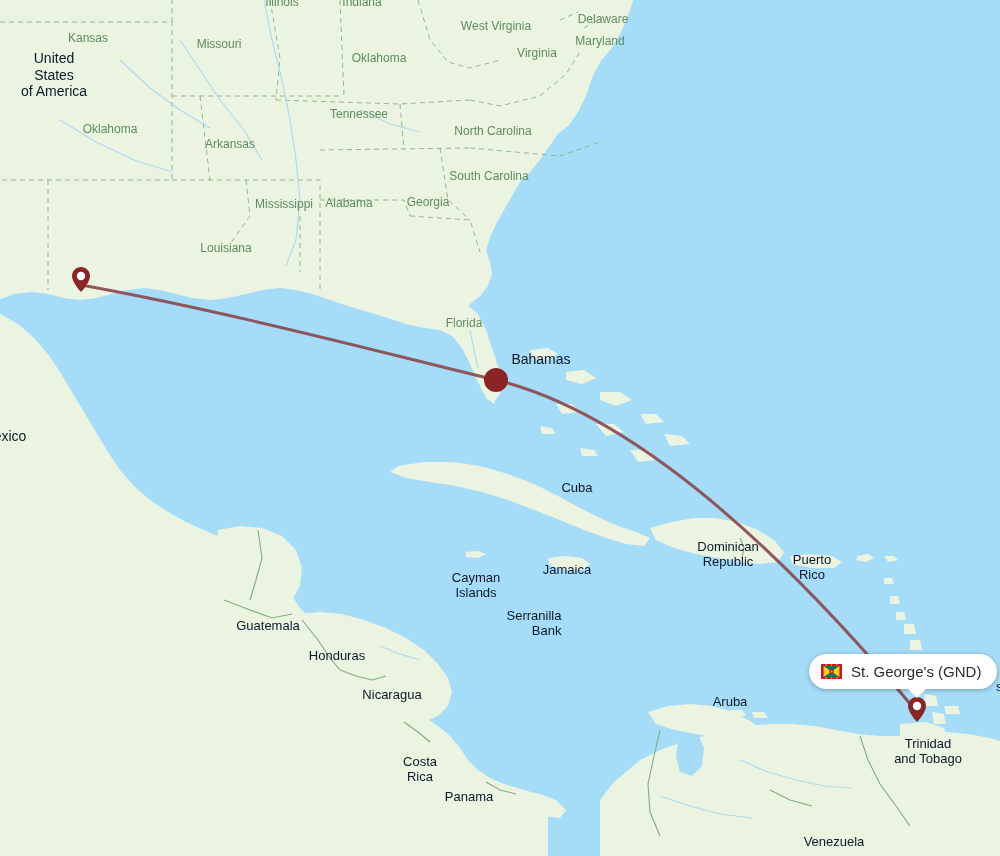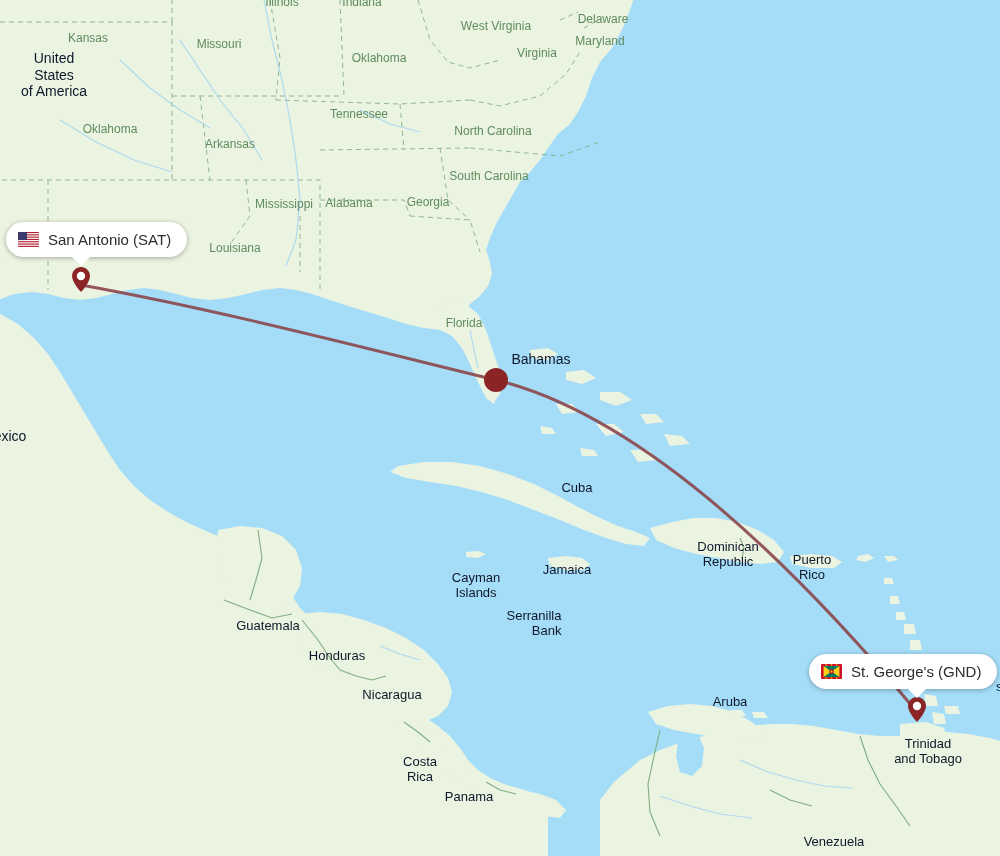--- a/index.html
+++ b/index.html
@@ -262,53 +262,36 @@
       <div class="lbl lbl-state" style="left: 359px; top: 114px;">Tennessee</div>
       <div class="lbl lbl-state" style="left: 496px; top: 26px;">West Virginia</div>
       <div class="lbl lbl-state" style="left: 537px; top: 53px;">Virginia</div>
       <div class="lbl lbl-state" style="left: 603px; top: 19px;">Delaware</div>
       <div class="lbl lbl-state" style="left: 600px; top: 41px;">Maryland</div>
       <div class="lbl lbl-state" style="left: 493px; top: 131px;">North Carolina</div>
       <div class="lbl lbl-state" style="left: 489px; top: 176px;">South Carolina</div>
       <div class="lbl lbl-state" style="left: 428px; top: 202px;">Georgia</div>
       <div class="lbl lbl-state" style="left: 349px; top: 203px;">Alabama</div>
       <div class="lbl lbl-state" style="left: 284px; top: 204px;">Mississippi</div>
-      <div class="lbl lbl-state" style="left: 235px; top: 248px;">Louisiana</div>
+      <div class="lbl lbl-state" style="left: 226px; top: 248px;">Louisiana</div>
       <div class="lbl lbl-state" style="left: 464px; top: 323px;">Florida</div>
     </div>
 
   <div class="dot" id="waypoint" style="left: 496px; top: 380px;"></div>
 
   <svg class="pin" id="origin-pin" viewBox="0 0 18 25" xmlns="http://www.w3.org/2000/svg" style="left: 81px; top: 292px;">
     <path d="M9 0C4 0 0 4 0 9c0 6.5 9 16 9 16s9-9.5 9-16c0-5-4-9-9-9z" fill="#8B2525"></path>
     <circle cx="9" cy="9" r="4.2" fill="#ffffff"></circle>
   </svg>
 
   <svg class="pin" id="dest-pin" viewBox="0 0 18 25" xmlns="http://www.w3.org/2000/svg" style="left: 917px; top: 722px;">
     <path d="M9 0C4 0 0 4 0 9c0 6.5 9 16 9 16s9-9.5 9-16c0-5-4-9-9-9z" fill="#8B2525"></path>
     <circle cx="9" cy="9" r="4.2" fill="#ffffff"></circle>
   </svg>
 
-  <div class="callout" id="origin-callout" style="left: 6px; top: 222px;">
-    <svg class="flag" viewBox="0 0 21 15" xmlns="http://www.w3.org/2000/svg">
-      <rect width="21" height="15" fill="#ffffff"></rect>
-      <g fill="#B22234">
-        <rect y="0" width="21" height="1.15"></rect>
-        <rect y="2.3" width="21" height="1.15"></rect>
-        <rect y="4.6" width="21" height="1.15"></rect>
-        <rect y="6.9" width="21" height="1.15"></rect>
-        <rect y="9.2" width="21" height="1.15"></rect>
-        <rect y="11.5" width="21" height="1.15"></rect>
-        <rect y="13.8" width="21" height="1.15"></rect>
-      </g>
-      <rect width="9" height="8.05" fill="#3C3B6E"></rect>
-    </svg>
-    <span>San Antonio (SAT)</span>
-    <span class="tail" style="left: 65px;"></span>
-  </div>
 
   <div class="callout" id="dest-callout" style="left: 809px; top: 654px;">
     <svg class="flag" viewBox="0 0 21 15" xmlns="http://www.w3.org/2000/svg">
       <rect width="21" height="15" fill="#CE1126"></rect>
       <rect x="2.6" y="2" width="15.8" height="11" fill="#FCD116"></rect>
       <path d="M2.6 2 L18.4 2 L10.5 7.5 Z" fill="#007A5E"></path>
       <path d="M2.6 13 L18.4 13 L10.5 7.5 Z" fill="#007A5E"></path>
       <circle cx="10.5" cy="7.5" r="2.3" fill="#CE1126"></circle>
       <g fill="#FCD116">
         <circle cx="5.2" cy="1" r=".8"></circle>

